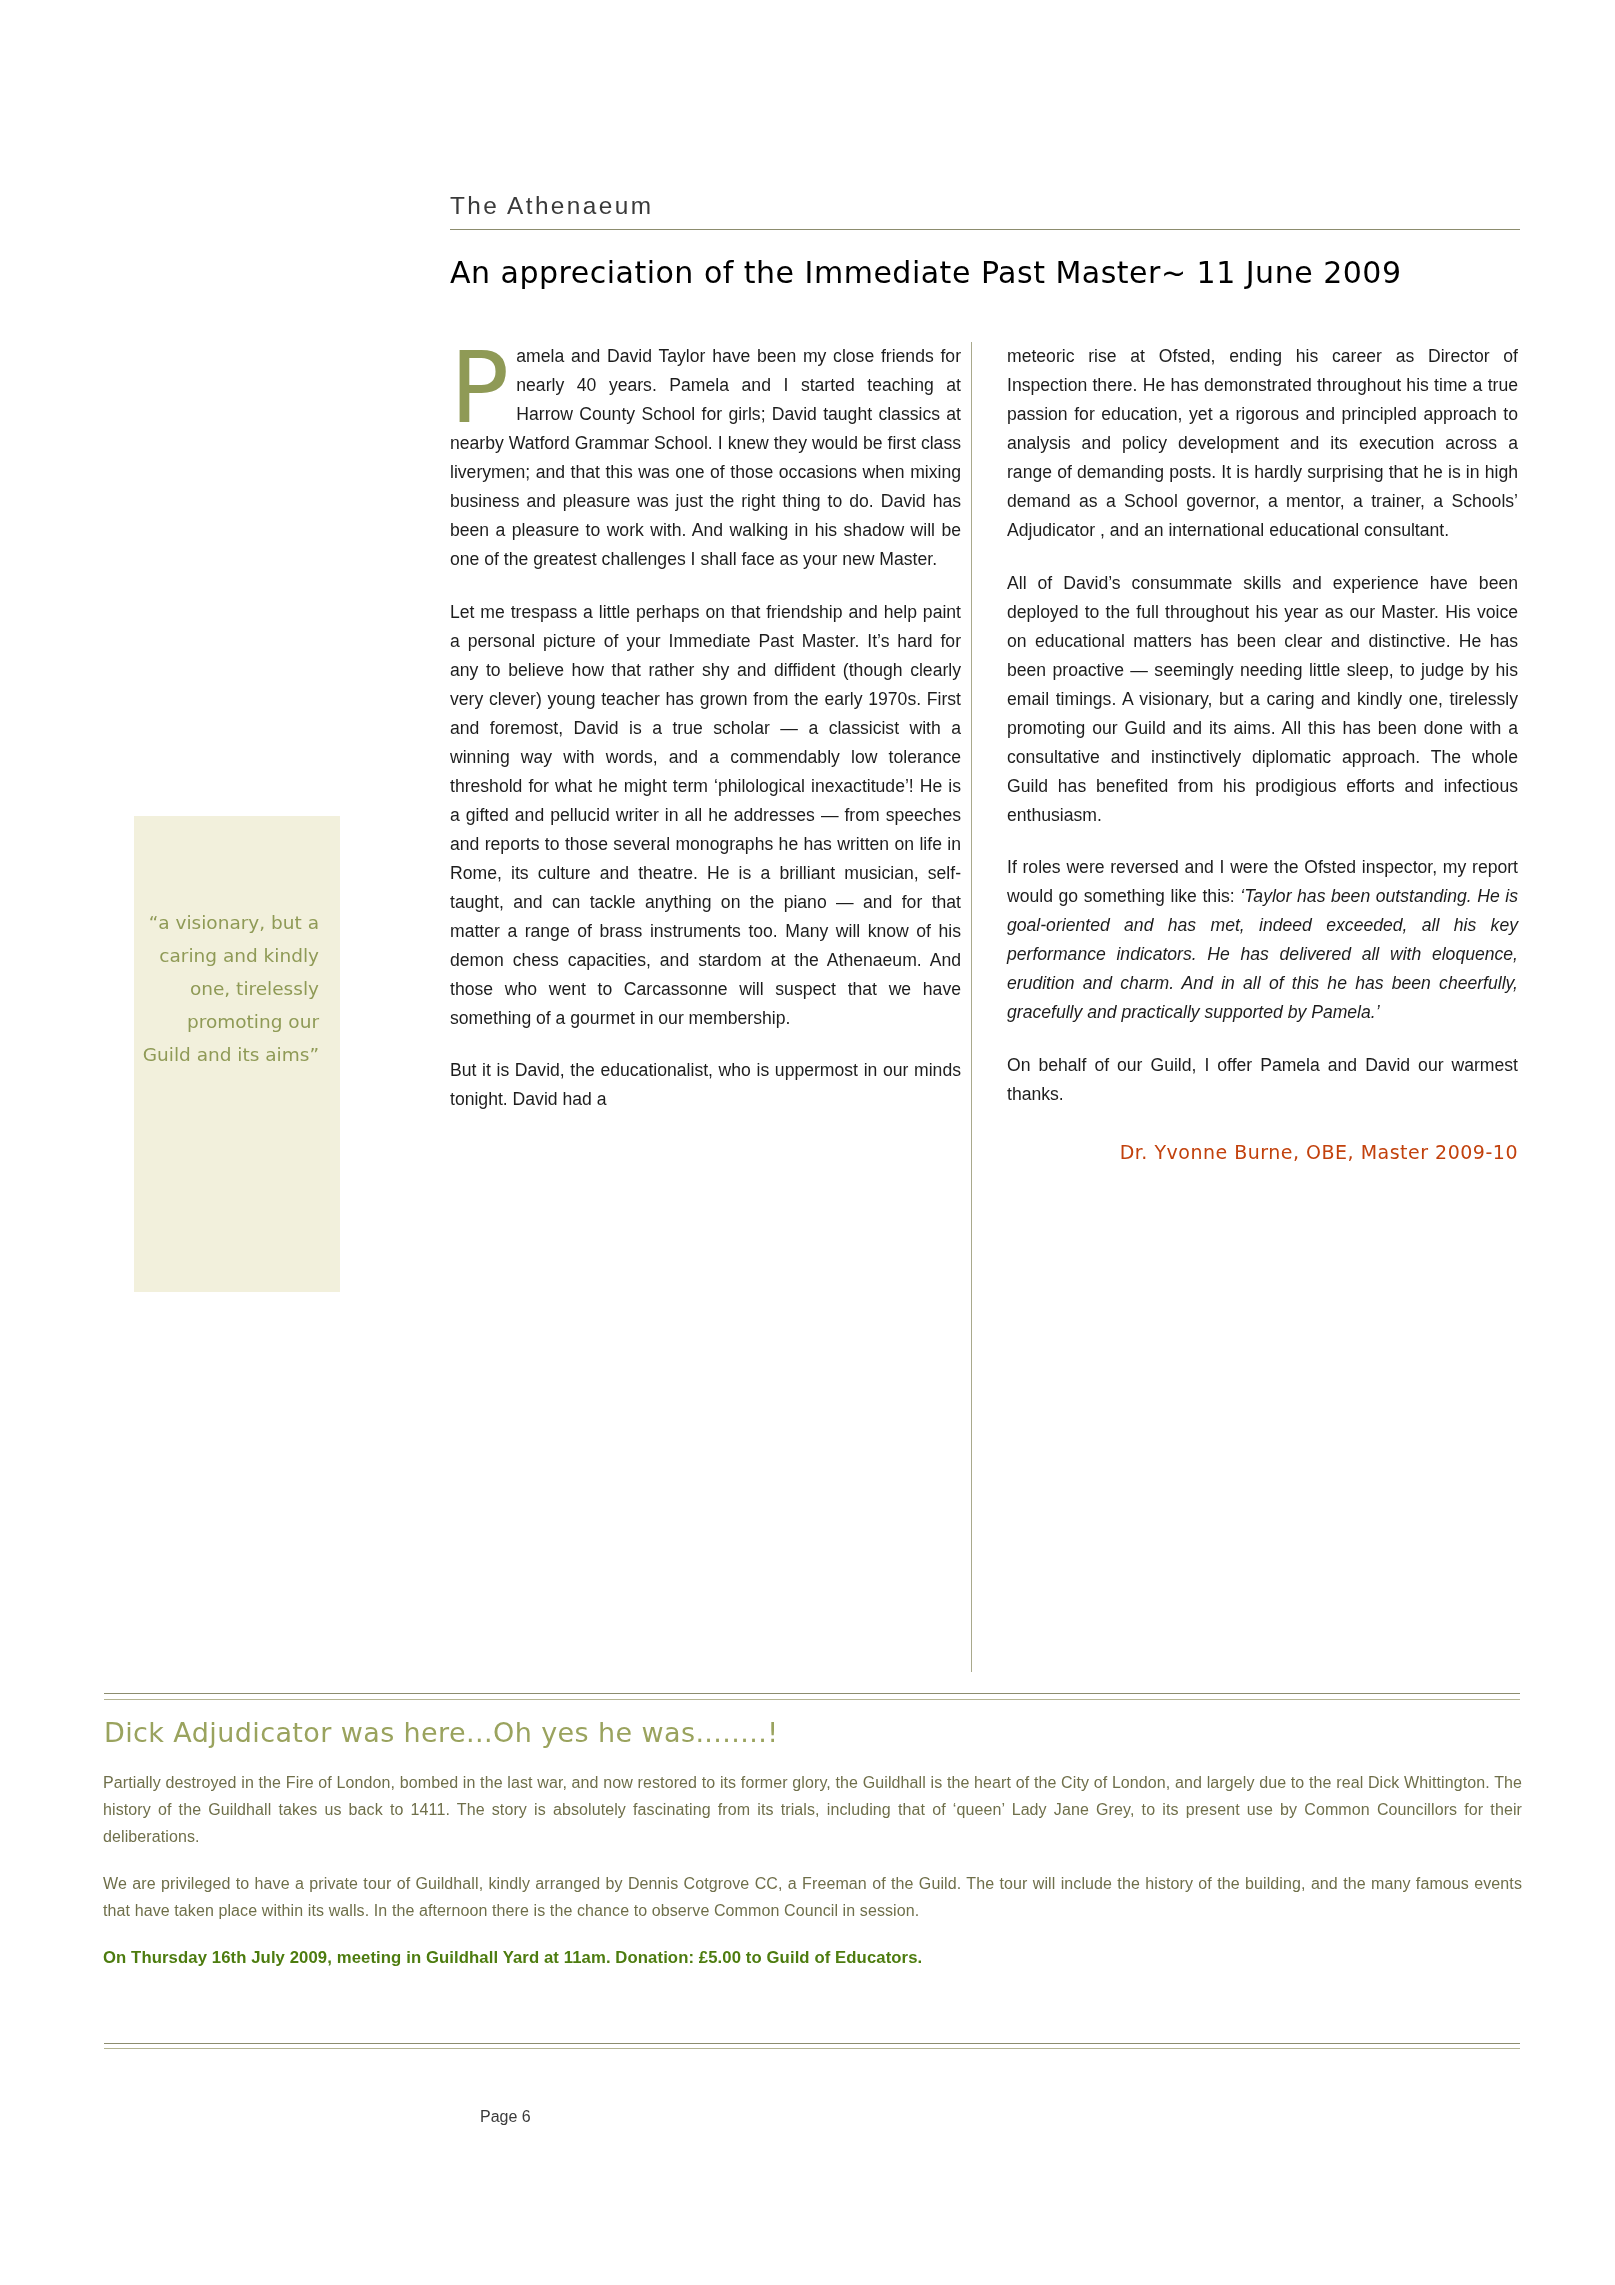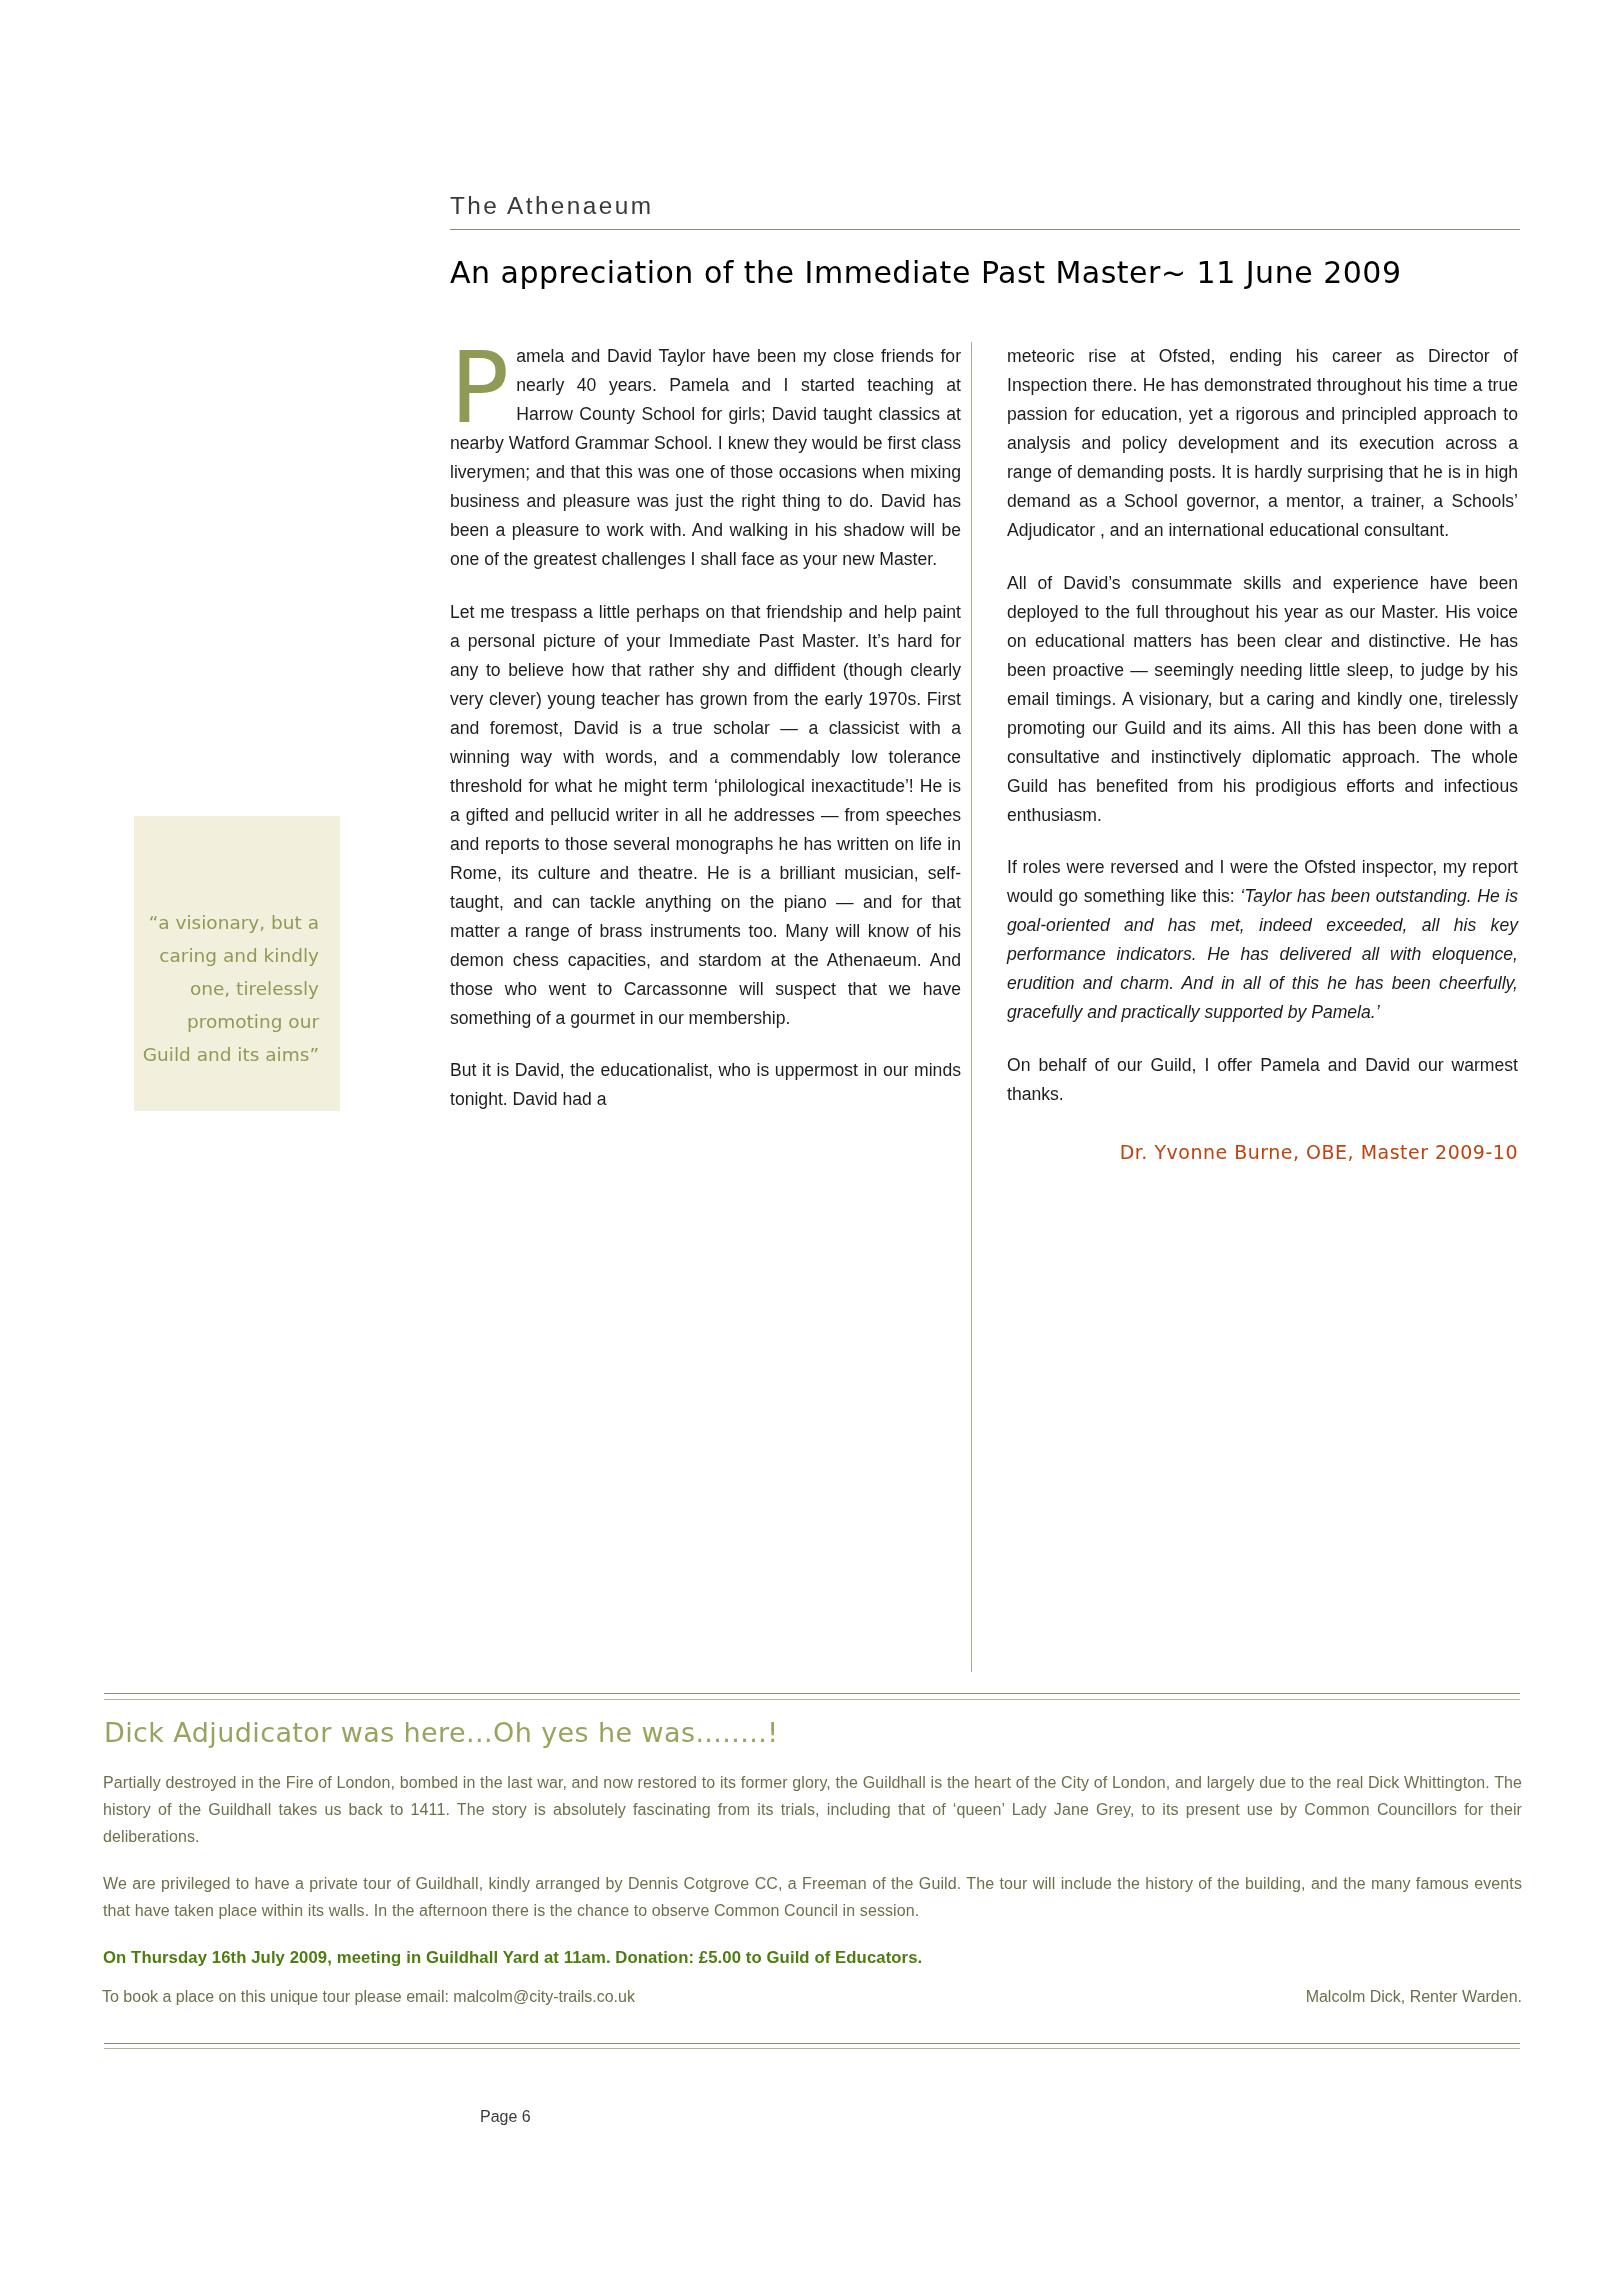--- a/index.html
+++ b/index.html
@@ -53,21 +53,21 @@
     letter-spacing: 0.5px;
     font-weight: 400;
   }
 
   
   .pullquote {
     position: absolute;
     left: 134px;
     top: 816px;
     width: 206px;
-    height: 295px;
+    height: 476px;
     background: #f2f0dc;
   }
   .pullquote-text {
     position: absolute;
     left: 0;
     top: 90px;
     width: 185px;
     text-align: right;
     font-family: "DejaVu Sans", sans-serif;
     font-size: 18.5px;
@@ -247,24 +247,20 @@
   <div class="notice-rule-top2"></div>
 
   <div class="notice-title">Dick Adjudicator was here...Oh yes he was........!</div>
 
   <div class="notice-body">
     <p>Partially destroyed in the Fire of London, bombed in the last war, and now restored to its former glory, the Guildhall is the heart of the City of London, and largely due to the real Dick Whittington. The history of the Guildhall takes us back to 1411.   The story is absolutely fascinating from its trials, including that of ‘queen’ Lady Jane Grey, to its present use by Common Councillors for their deliberations.</p>
     <p>We are privileged to have a private tour of Guildhall, kindly arranged by Dennis Cotgrove CC, a Freeman of the Guild. The tour will include the history of the building, and the many famous events that have taken place within its walls. In the afternoon there is the chance to observe Common Council in session.</p>
     <p class="bold-line">On Thursday 16th July 2009, meeting in Guildhall Yard at 11am. Donation: £5.00 to Guild of Educators.</p>
   </div>
 
-  <div class="notice-footer">
-    <span>To book a place on this unique tour please email: malcolm@city-trails.co.uk</span>
-    <span>Malcolm Dick, Renter Warden.</span>
-  </div>
 
   <div class="notice-rule-bottom"></div>
   <div class="notice-rule-bottom2"></div>
 
   <div class="page-number">Page 6</div>
 
 </div>
 
 
 </body></html>

